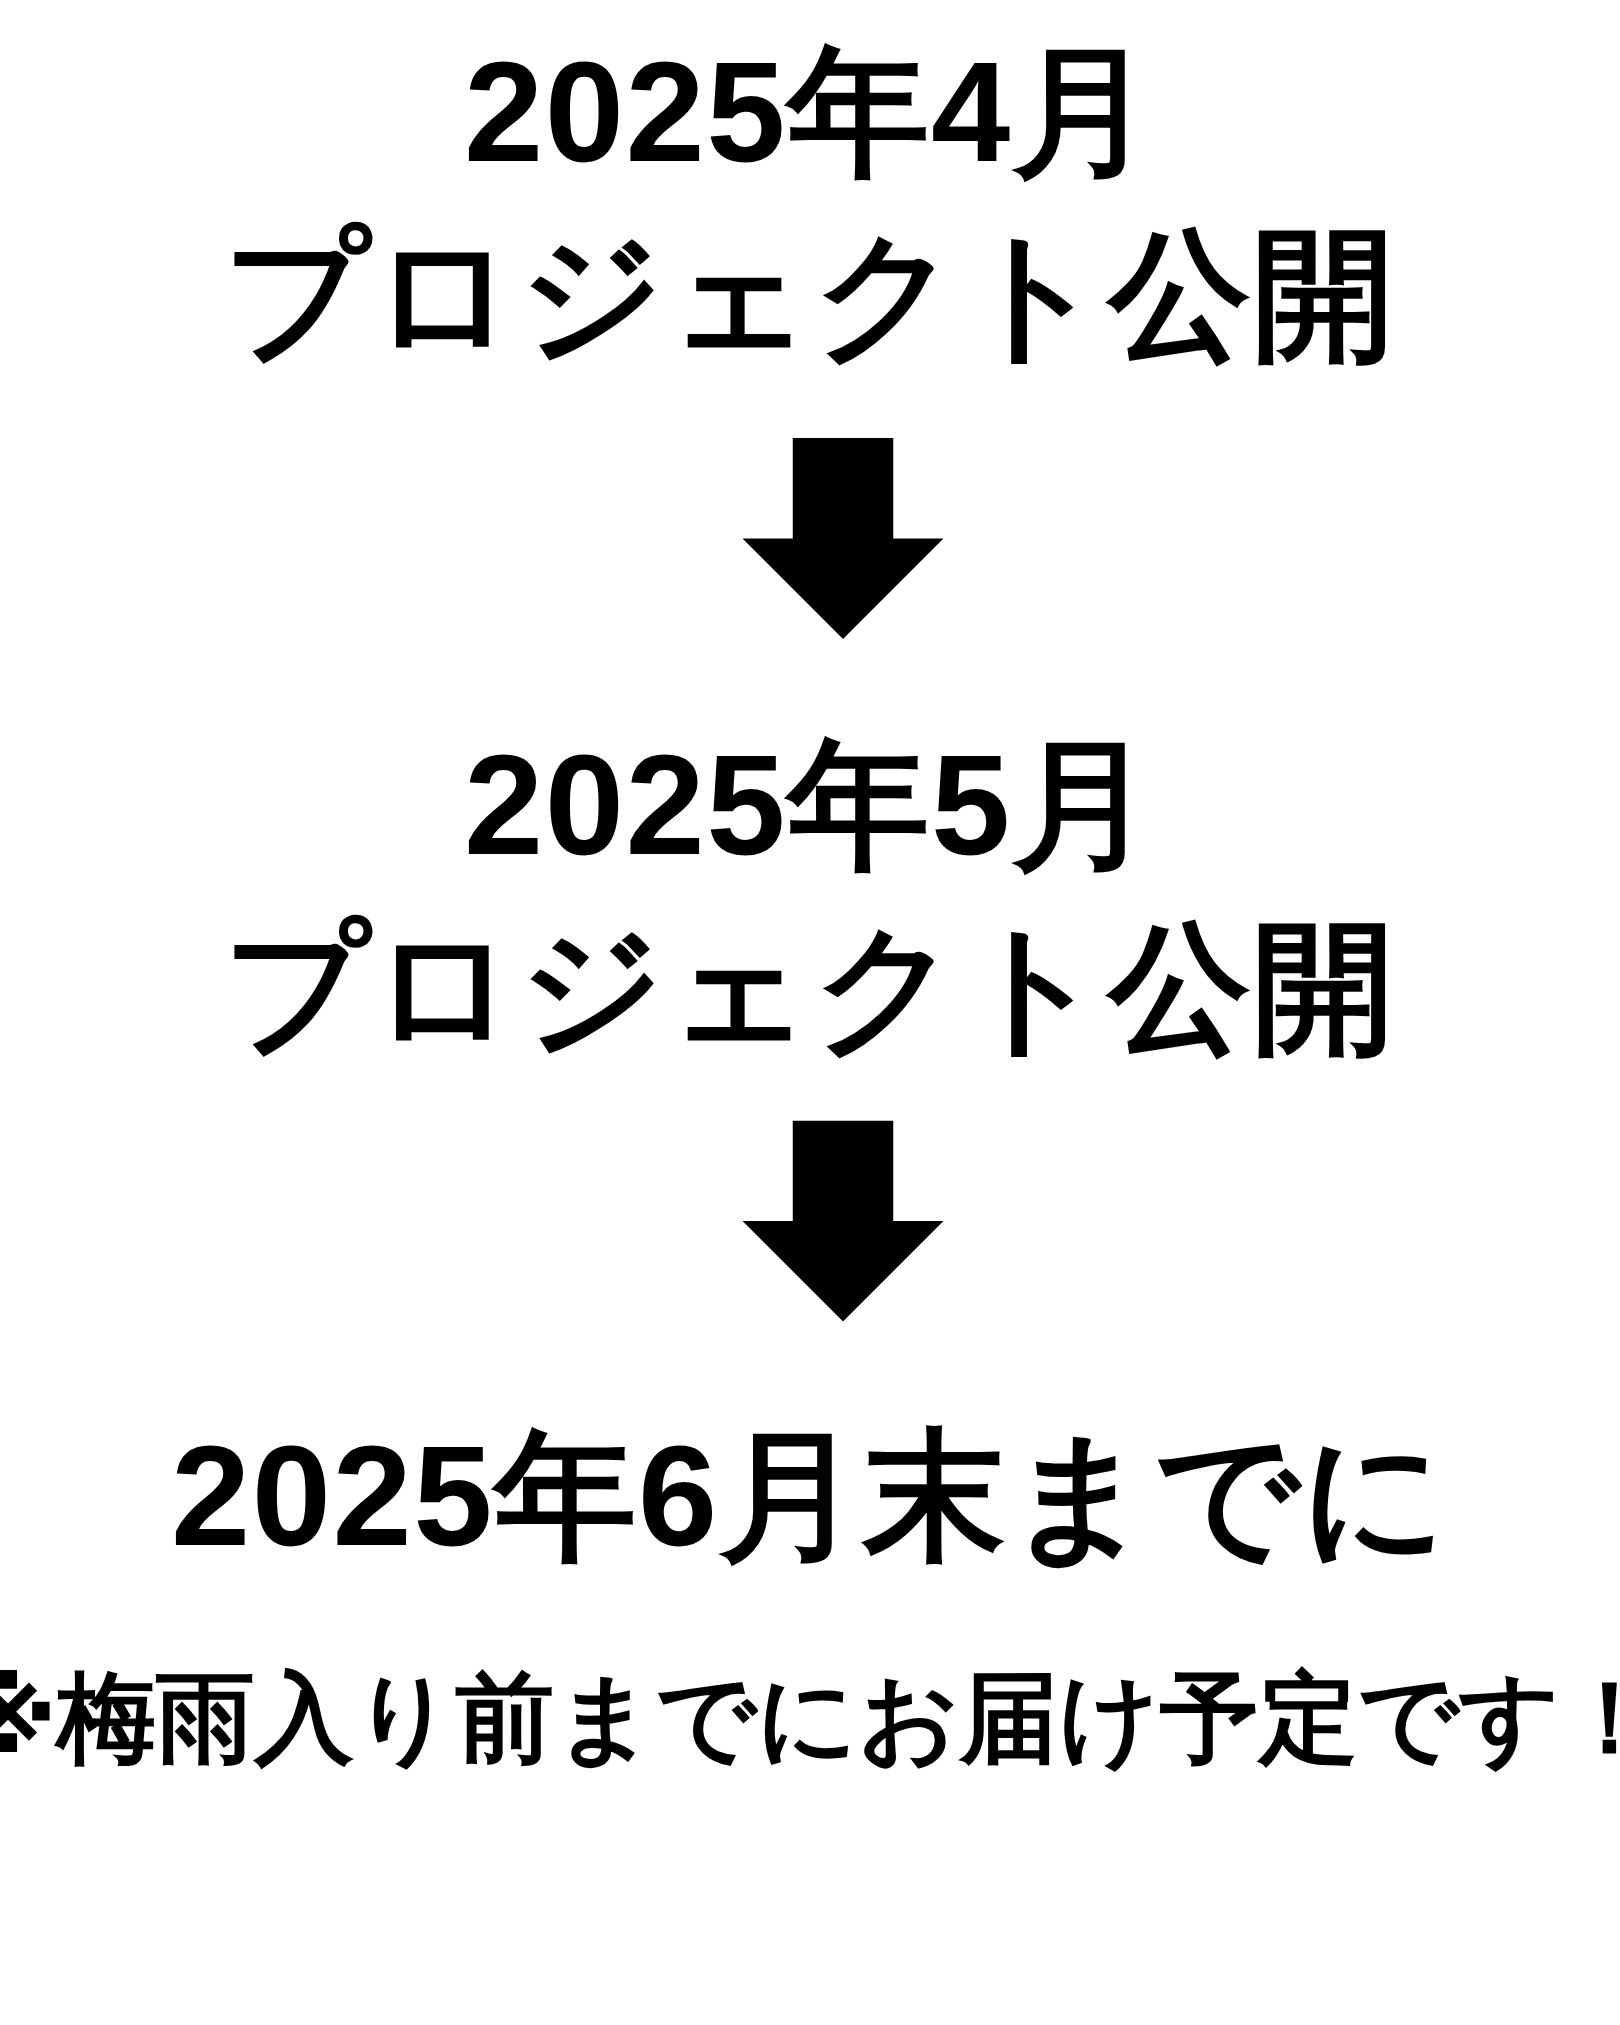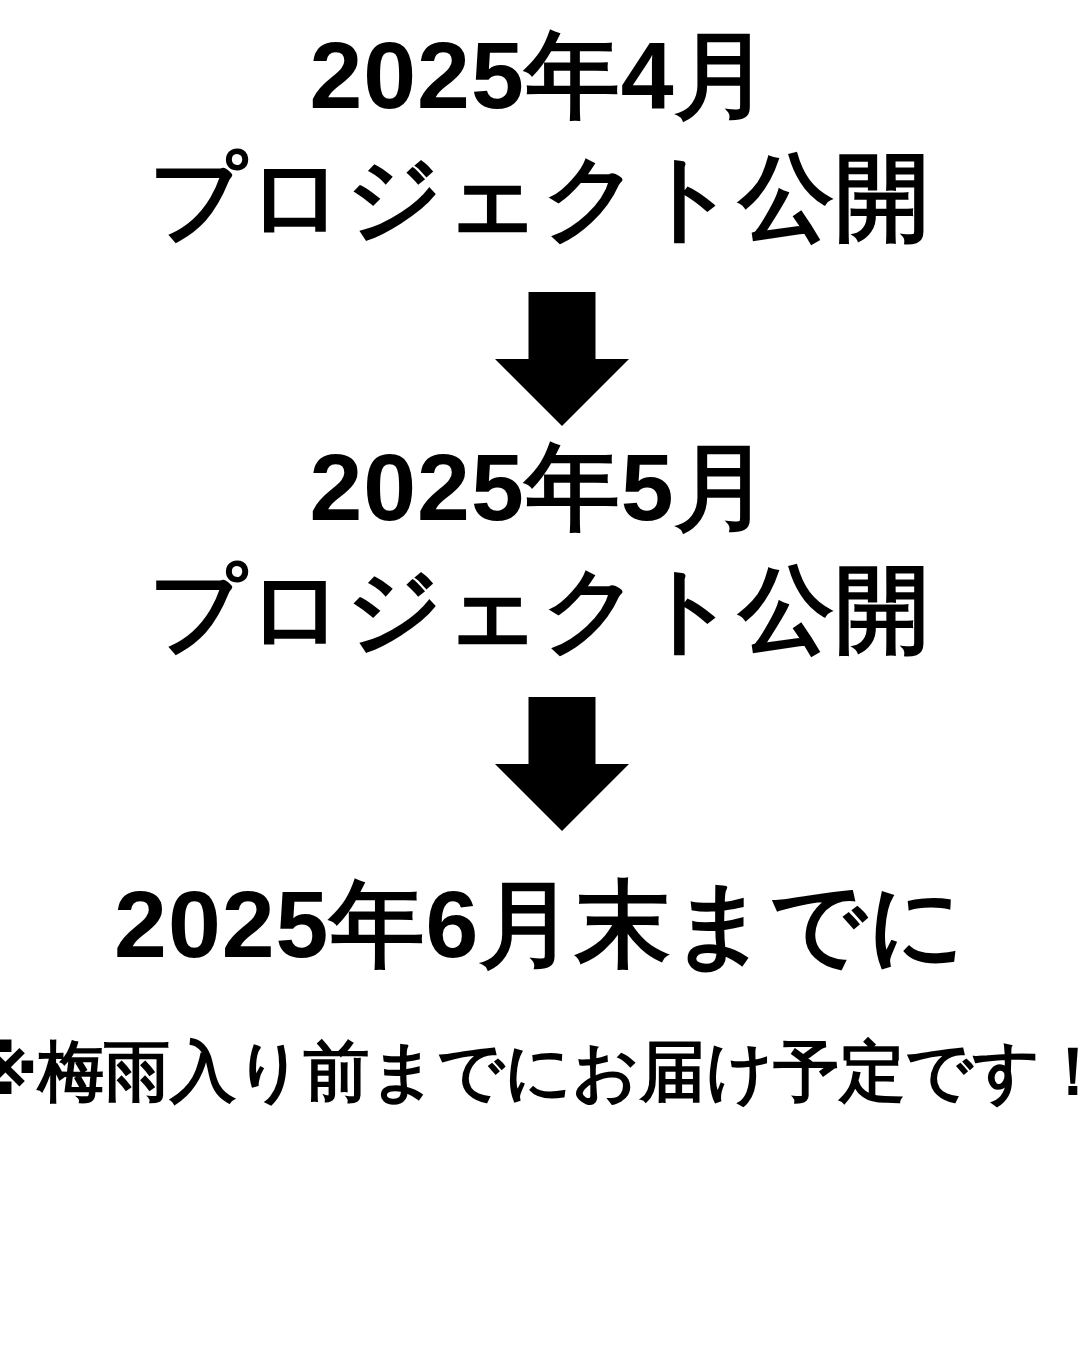--- a/index.html
+++ b/index.html
@@ -23,22 +23,22 @@
   }
   .step {
     font-size: 95px;
     line-height: 122px;
     font-weight: 800;
     text-align: center;
     white-space: nowrap;
     letter-spacing: 1px;
   }
   .step-1 { margin-top: 14px; }
-  .step-2 { }
-  .step-3 { margin-top: 32px; text-align: right; }
+  .step-2 { margin-top: 50px; }
+  .step-3 { margin-top: 56px; text-align: right; }
   .arrow {
     width: 134px;
     height: 134px;
     flex: 0 0 auto;
     transform: translateX(22px);
   }
   .arrow-1 { margin-top: 34px; }
   .arrow-2 { margin-top: 27px; }
   .arrow svg {
     display: block;

